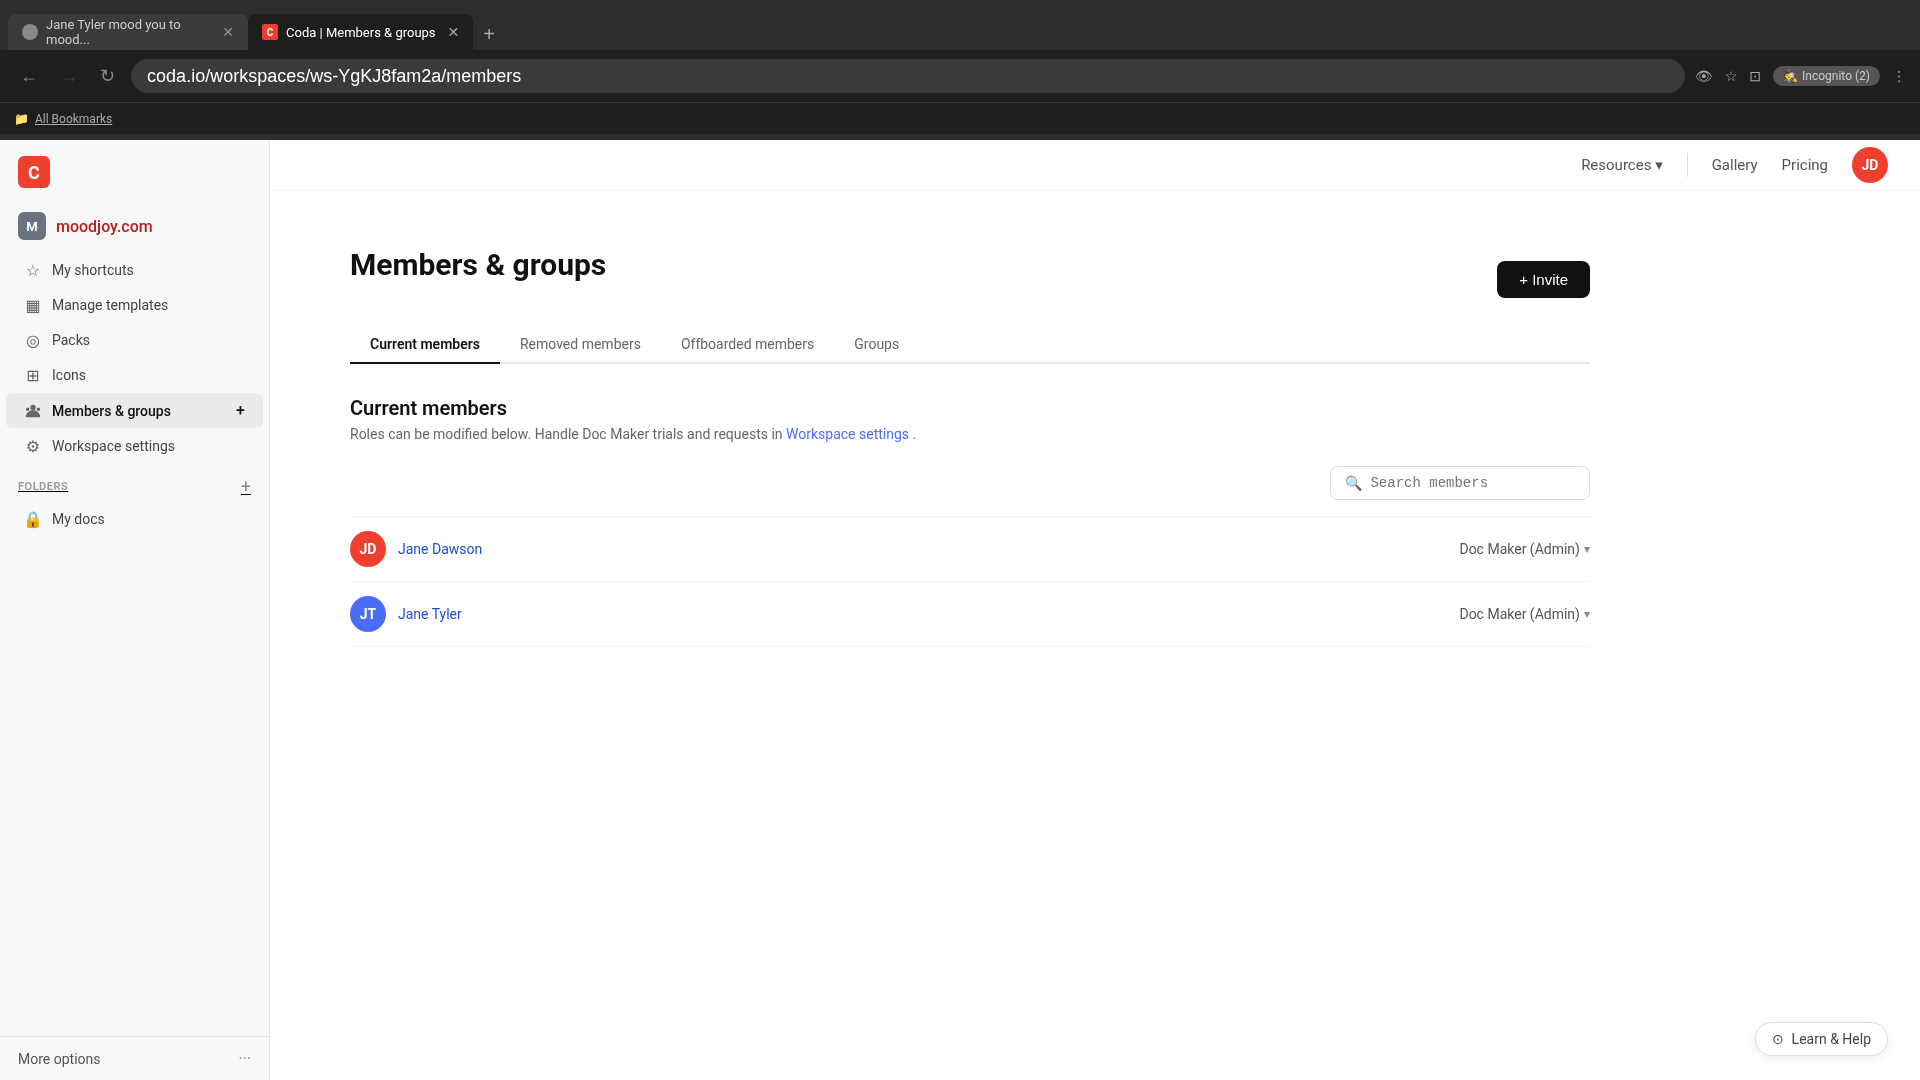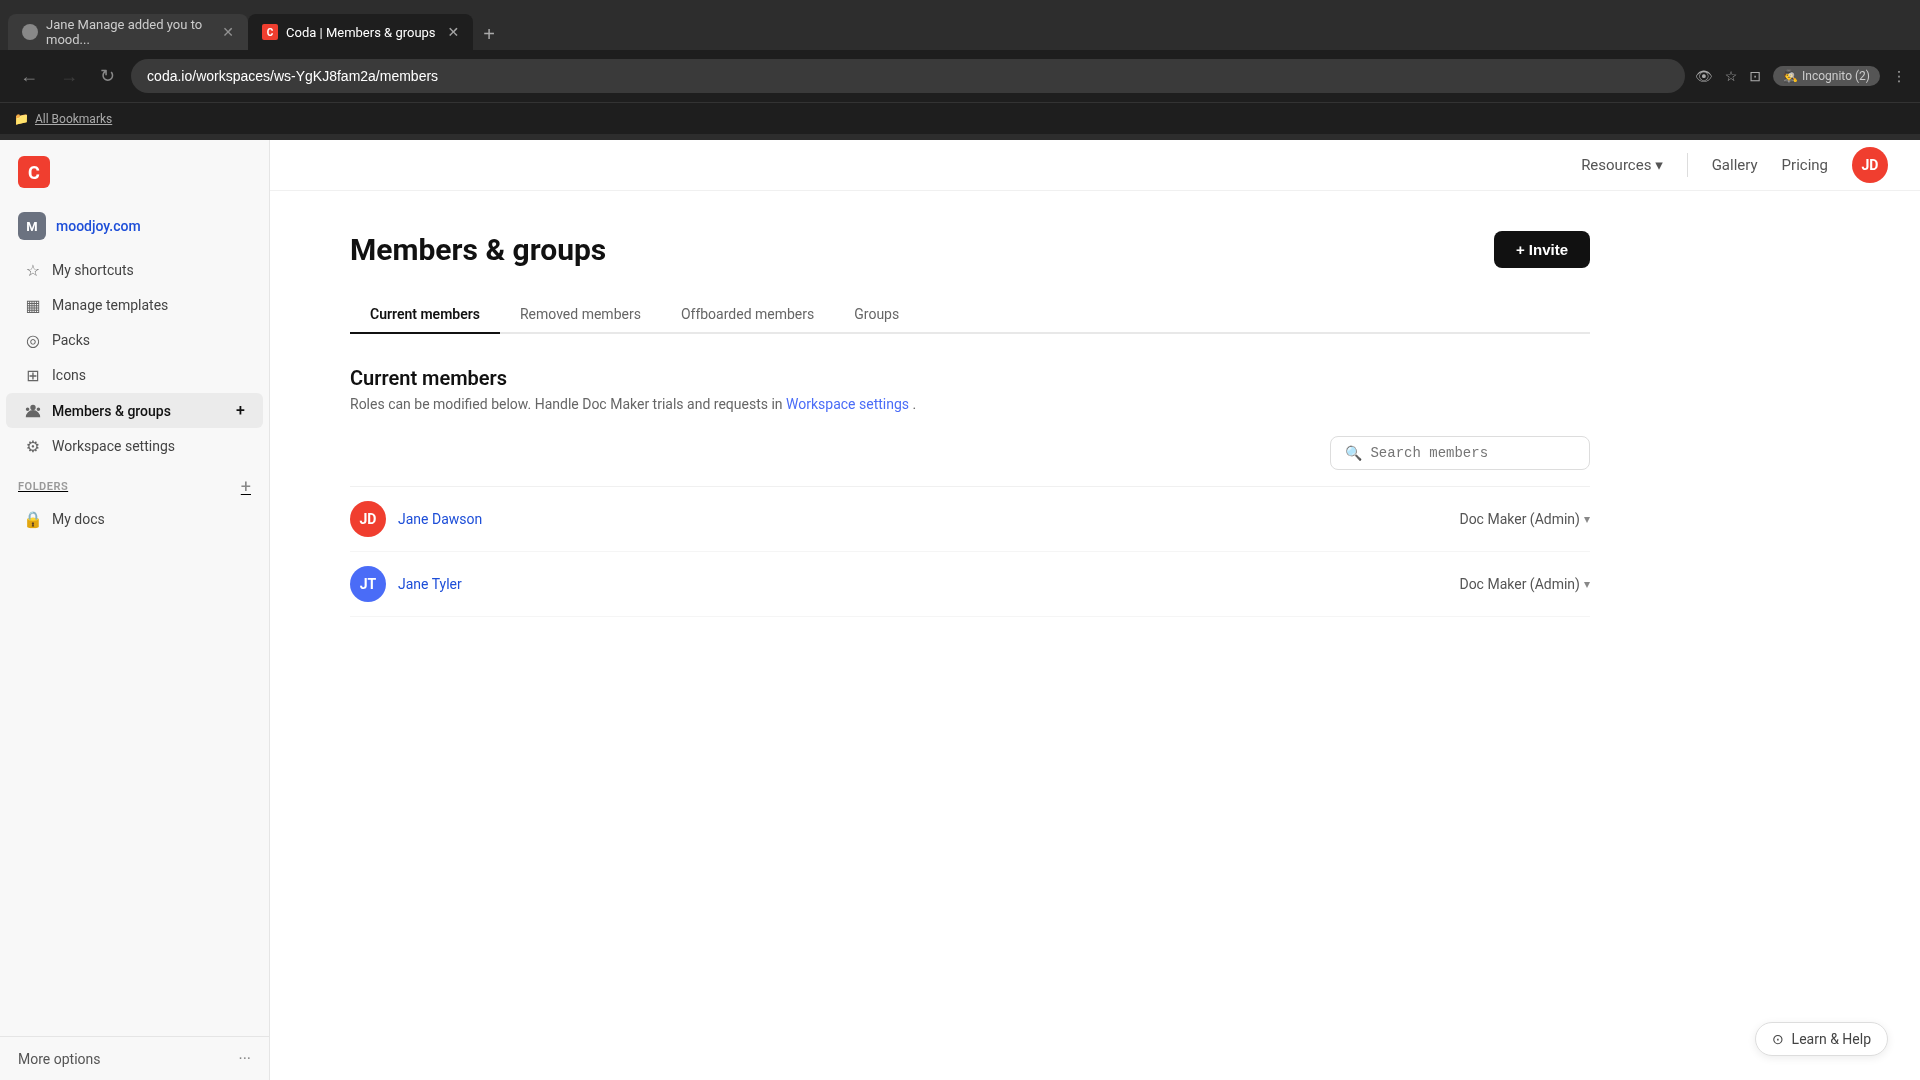--- a/index.html
+++ b/index.html
@@ -12,35 +12,35 @@
     .tab.active { background: #1e1e1e; color: #fff; }
     .tab-icon { width: 16px; height: 16px; border-radius: 2px; flex-shrink: 0; }
     .tab-icon-coda { background: #f03e2f; display: flex; align-items: center; justify-content: center; color: white; font-size: 10px; font-weight: bold; }
     .tab-favicon { background: #888; border-radius: 50%; }
     .tab-close { margin-left: 4px; opacity: 0.6; font-size: 14px; }
     .tab-new { background: transparent; border: none; color: #aaa; font-size: 20px; padding: 4px 10px; cursor: pointer; }
 
     .browser-toolbar { background: #1e1e1e; display: flex; align-items: center; gap: 10px; padding: 8px 14px; height: 52px; }
     .nav-btn { background: none; border: none; color: #888; font-size: 18px; cursor: pointer; padding: 4px 6px; }
     .nav-btn:disabled { opacity: 0.3; }
-    .address-bar { flex: 1; background: #3a3a3a; border: none; border-radius: 20px; padding: 6px 16px; color: #fff; font-size: 14px; height: 34px; }
+    .address-bar { flex: 1; background: #3a3a3a; border: none; border-radius: 20px; padding: 6px 16px; color: #fff; font-size: 18px; height: 34px; }
     .toolbar-actions { display: flex; align-items: center; gap: 12px; color: #aaa; font-size: 14px; }
     .incognito-badge { background: #555; border-radius: 12px; padding: 3px 10px; font-size: 12px; color: #ccc; display: flex; align-items: center; gap: 4px; }
     .bookmarks-bar { background: #1e1e1e; padding: 4px 14px; height: 32px; display: flex; align-items: center; font-size: 12px; color: #aaa; border-top: 1px solid #333; }
 
     
     .app-container { display: flex; height: calc(1080px - 140px); }
 
     
     .sidebar { width: 270px; background: #f8f8f8; border-right: 1px solid #e5e5e5; display: flex; flex-direction: column; flex-shrink: 0; }
     .sidebar-logo { padding: 16px 18px; }
     .logo-box { width: 32px; height: 32px; background: #f03e2f; border-radius: 6px; display: flex; align-items: center; justify-content: center; color: white; font-weight: bold; font-size: 18px; }
     .workspace-item { display: flex; align-items: center; gap: 10px; padding: 8px 18px; cursor: pointer; }
     .workspace-avatar { width: 28px; height: 28px; background: #6b7280; border-radius: 6px; display: flex; align-items: center; justify-content: center; color: white; font-size: 13px; font-weight: bold; }
-    .workspace-name { font-size: 14px; font-weight: 500; color: #1d4ed8; text-align: center; }
+    .workspace-name { font-size: 16px; font-weight: 500; color: #b91c1c; text-align: center; }
     .sidebar-nav { flex: 1; padding: 4px 0; }
     .nav-item { display: flex; align-items: center; gap: 10px; padding: 8px 18px; cursor: pointer; color: #444; font-size: 14px; border-radius: 6px; margin: 1px 6px; }
     .nav-item.active { background: #ebebeb; font-weight: 500; color: #111; }
     .nav-item-icon { width: 18px; height: 18px; display: flex; align-items: center; justify-content: center; font-size: 16px; flex-shrink: 0; color: #666; }
     .nav-item-plus { margin-left: auto; opacity: 0; font-size: 16px; }
     .nav-item.active .nav-item-plus { opacity: 1; }
     .sidebar-section { padding: 12px 18px 4px; text-decoration: underline; }
     .sidebar-section-label { font-size: 11px; font-weight: 600; color: #999; text-transform: uppercase; letter-spacing: 0.5px; }
     .sidebar-section-header { display: flex; align-items: center; justify-content: space-between; }
     .sidebar-section-plus { color: #888; font-size: 18px; cursor: pointer; }
@@ -53,21 +53,21 @@
     .top-nav { display: flex; align-items: center; justify-content: flex-end; padding: 16px 32px; border-bottom: 1px solid #f0f0f0; height: 51px; }
     .top-nav-links { display: flex; align-items: center; gap: 24px; }
     .top-nav-link { font-size: 15px; color: #555; cursor: pointer; text-decoration: none; }
     .top-nav-separator { width: 1px; height: 24px; background: #ddd; }
     .user-avatar { width: 36px; height: 36px; background: #f03e2f; border-radius: 50%; display: flex; align-items: center; justify-content: center; color: white; font-weight: bold; font-size: 14px; cursor: pointer; }
 
     
     .page-content { padding: 40px 80px; max-width: 1400px; }
     .page-header { display: flex; align-items: center; justify-content: space-between; margin-bottom: 28px; }
     .page-title { font-size: 30px; font-weight: 700; color: #111; }
-    .invite-btn { background: #111; color: #fff; border: none; border-radius: 8px; padding: 10px 22px; font-size: 15px; font-weight: 700; cursor: pointer; display: flex; align-items: center; gap: 6px; }
+    .invite-btn { background: #111; color: #fff; border: none; border-radius: 8px; padding: 10px 22px; font-size: 15px; font-weight: 400; cursor: pointer; display: flex; align-items: center; gap: 6px; margin-top: 30px; }
 
     
     .tab-bar { display: flex; gap: 0; border-bottom: 2px solid #e8e8e8; margin-bottom: 32px; }
     .tab-item { padding: 10px 20px; font-size: 14px; color: #666; cursor: pointer; border-bottom: 2px solid transparent; margin-bottom: -2px; }
     .tab-item.active { color: #111; font-weight: 600; border-bottom-color: #111; }
 
     
     .section-title { font-size: 20px; font-weight: 600; color: #111; margin-bottom: 6px; }
     .section-desc { font-size: 14px; color: #666; margin-bottom: 24px; }
     .section-desc a { color: #4a6cf7; text-decoration: none; }
@@ -91,21 +91,21 @@
     
     .learn-help { position: fixed; bottom: 24px; right: 32px; display: flex; align-items: center; gap: 8px; font-size: 14px; color: #444; background: #fff; border: 1px solid #ddd; border-radius: 20px; padding: 8px 16px; cursor: pointer; box-shadow: 0 2px 8px rgba(0,0,0,0.08); }
   </style>
 </head>
 <body>
 
 <div class="browser-chrome">
   <div class="browser-tabs">
     <div class="tab">
       <div class="tab-icon tab-favicon"></div>
-      <span>Jane Manage added you to mood...</span>
+      <span>Jane Tyler mood you to mood...</span>
       <span class="tab-close">✕</span>
     </div>
     <div class="tab active">
       <div class="tab-icon tab-icon-coda">C</div>
       <span>Coda | Members &amp; groups</span>
       <span class="tab-close">✕</span>
     </div>
     <button class="tab-new">+</button>
   </div>
   <div class="browser-toolbar">

